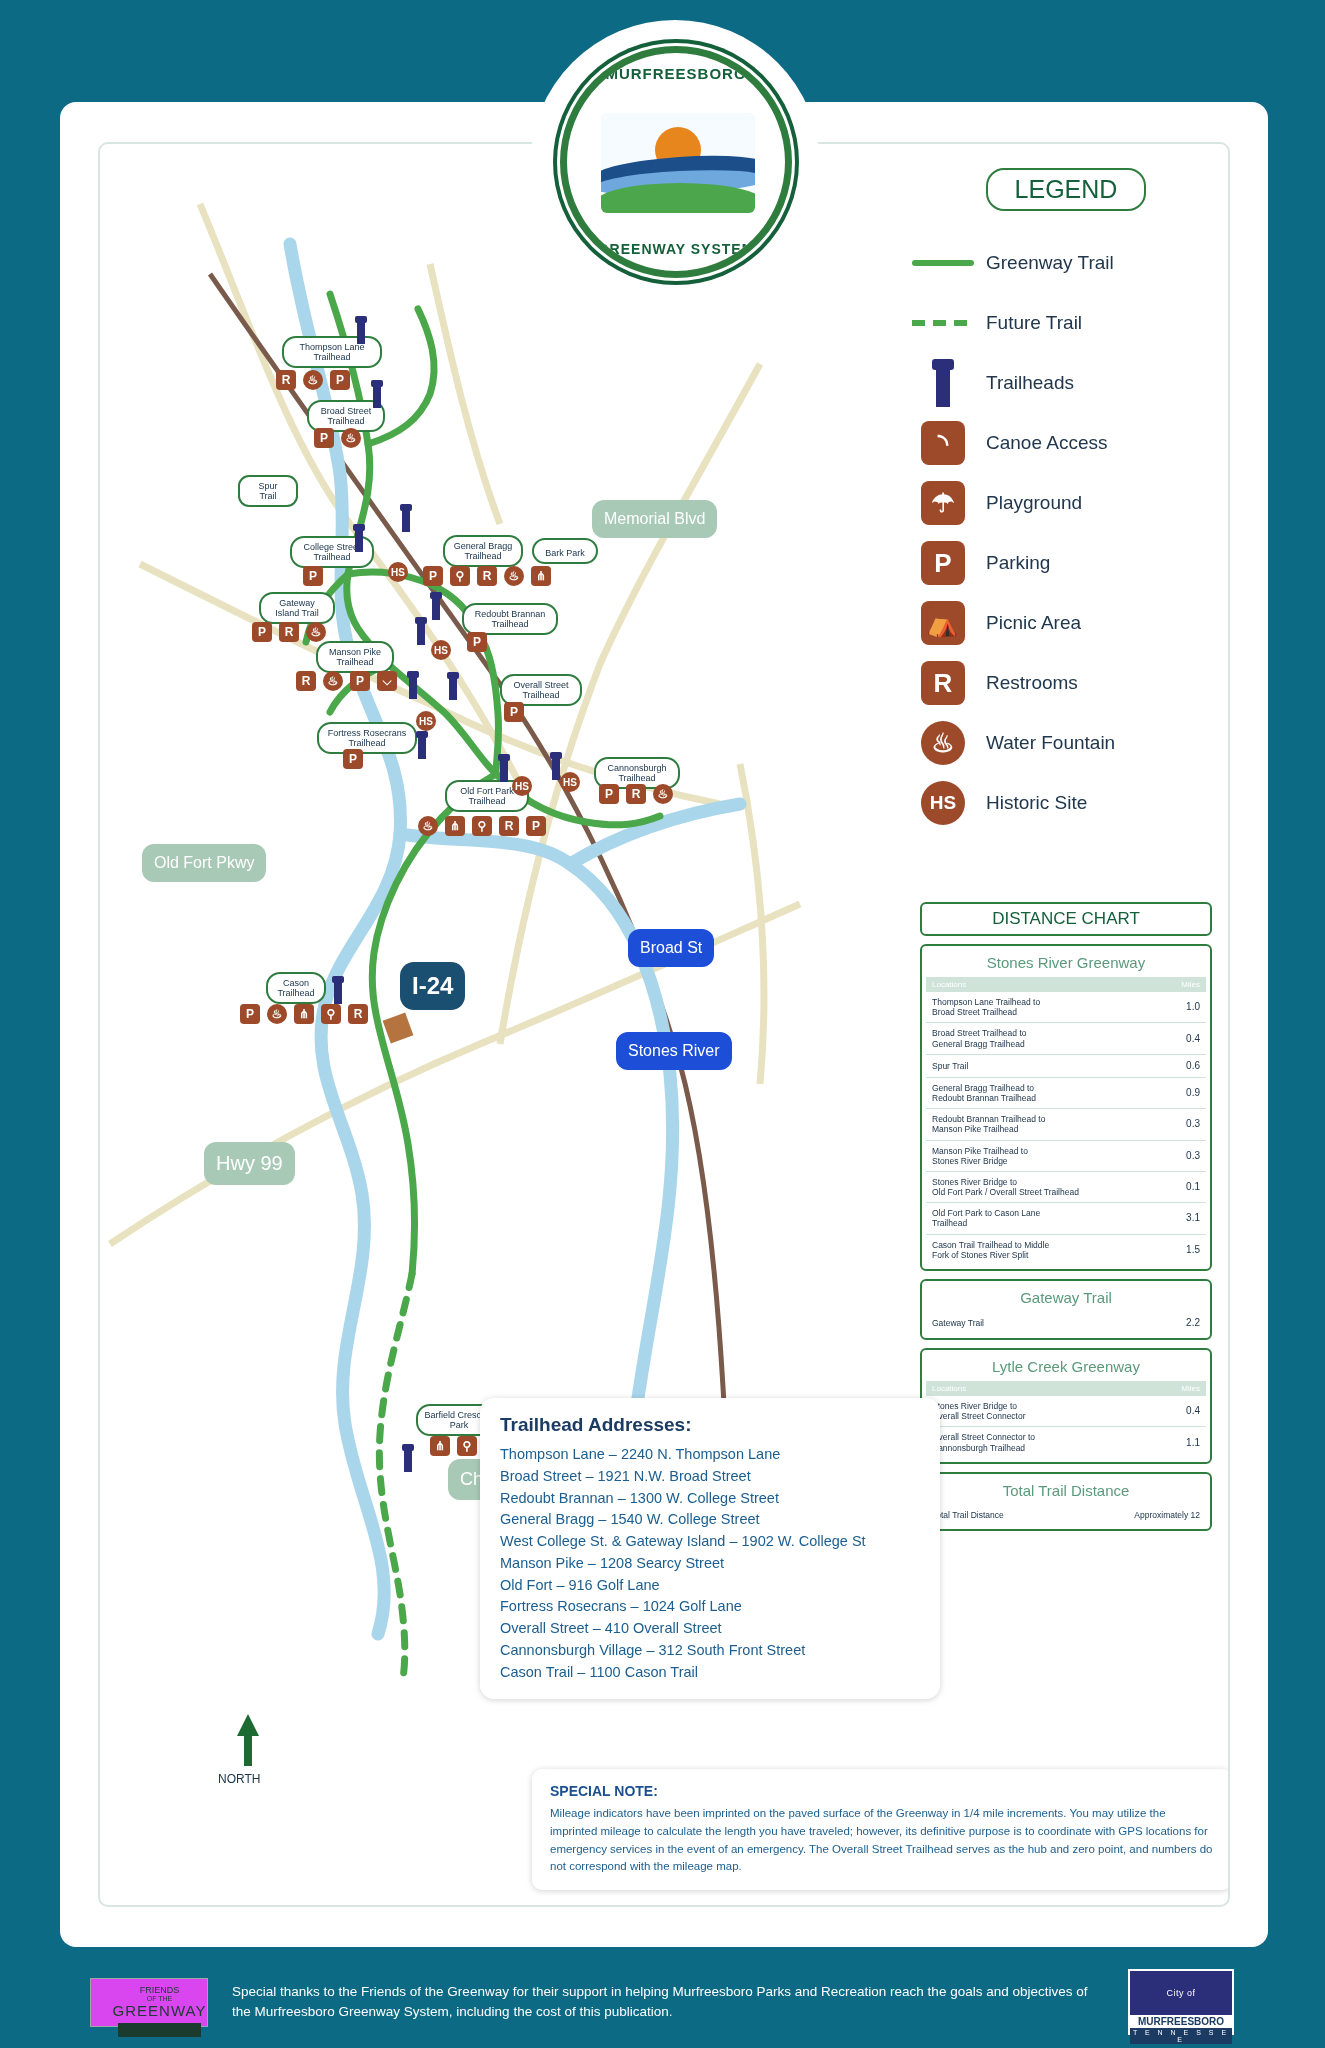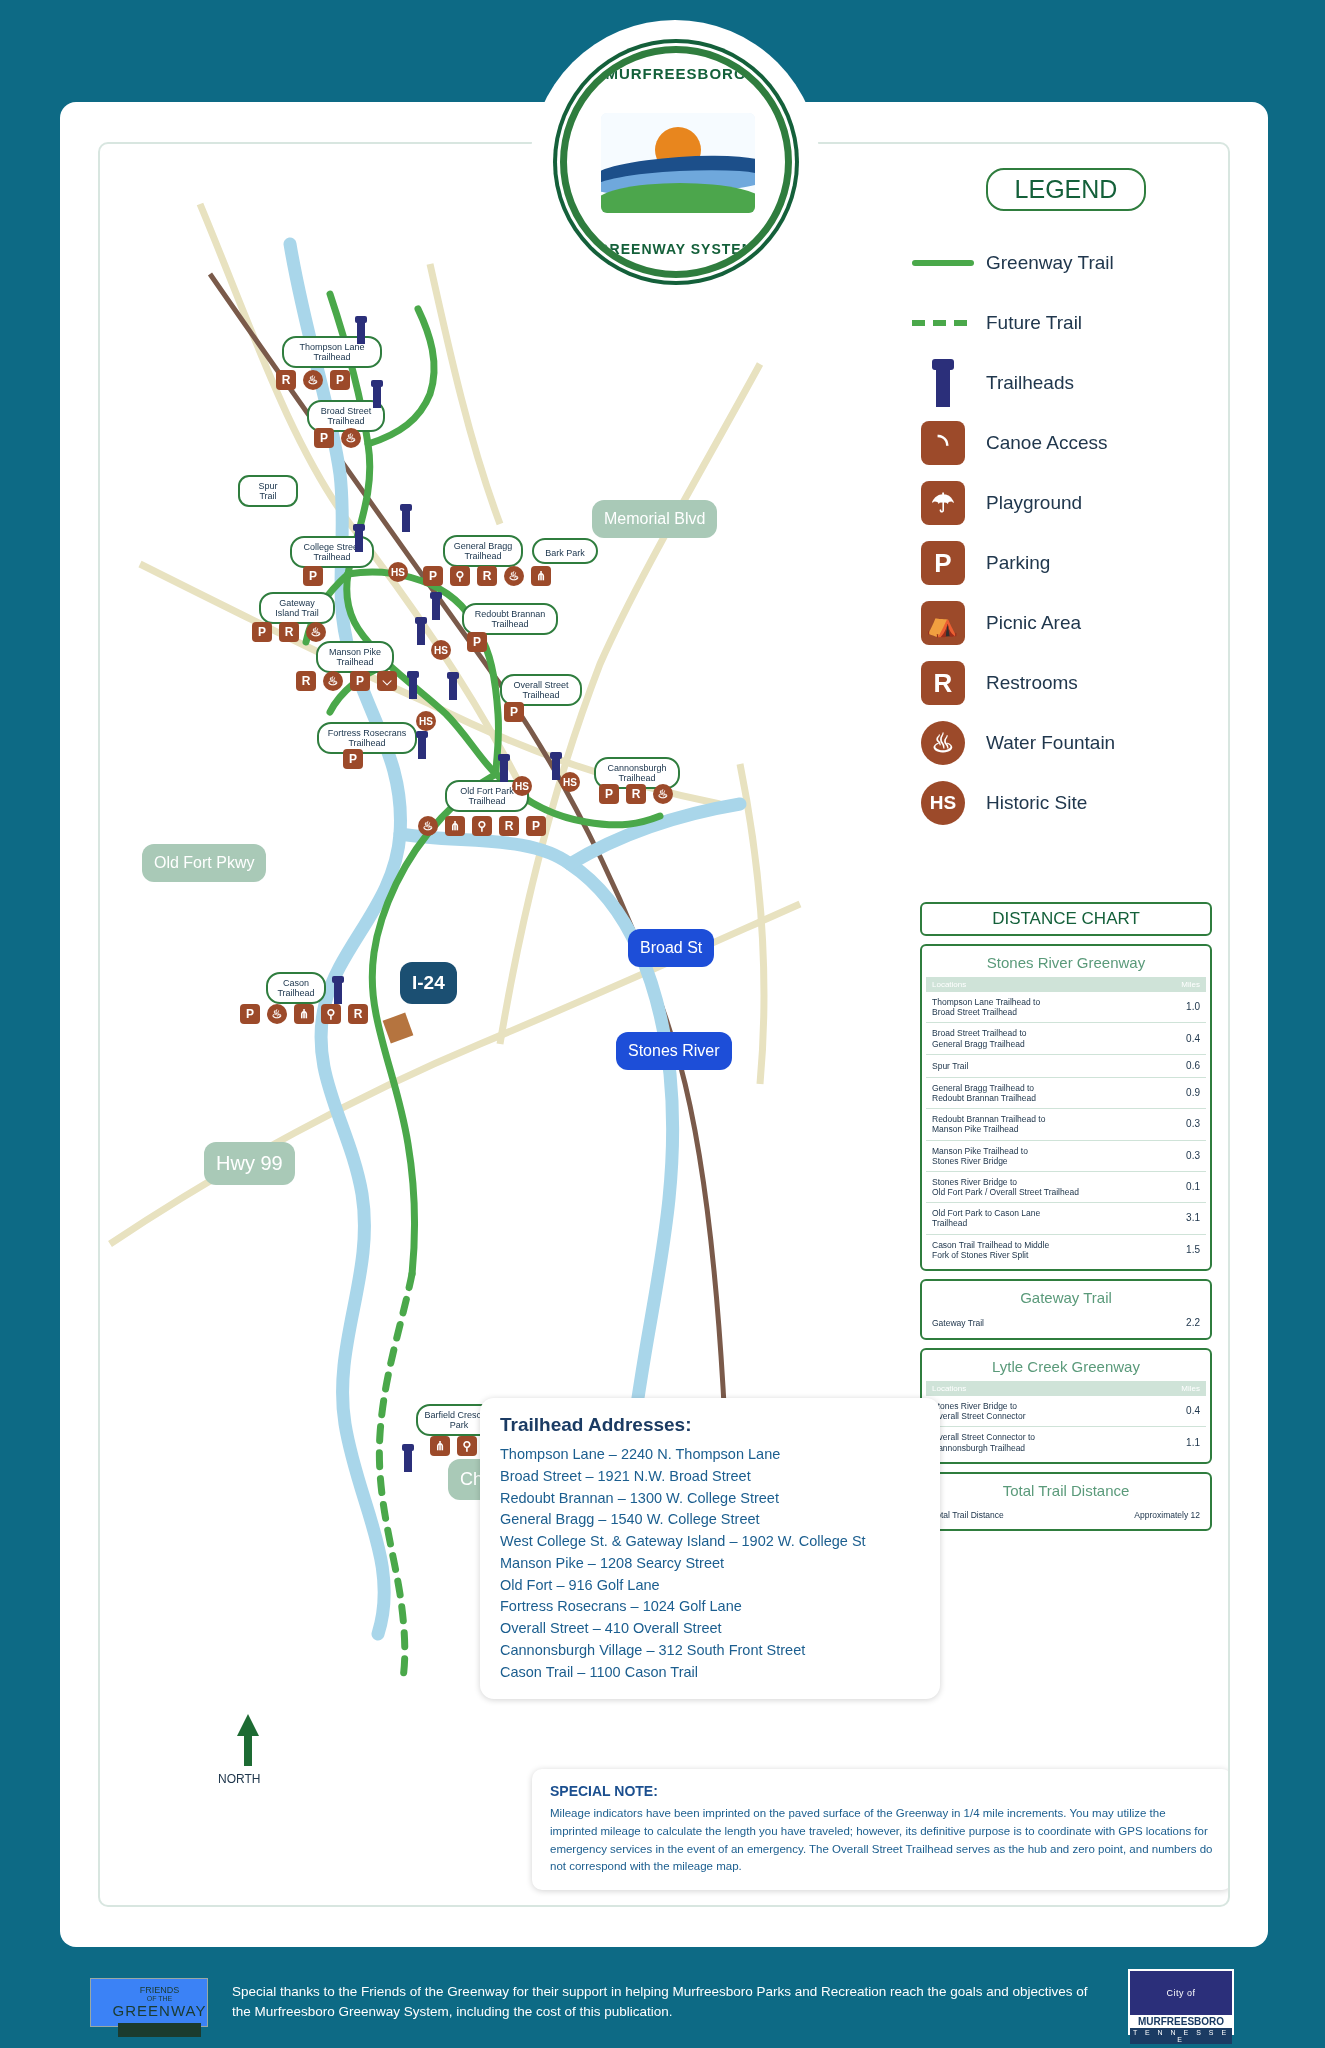--- a/index.html
+++ b/index.html
@@ -138,21 +138,21 @@
   .note p { margin:0; font-size:11.5px; line-height:1.55; color:#1b5e8f; }
   
   .north { position:absolute; left:118px; top:1570px; text-align:left; width:60px; }
   .north .arrow { width:0;height:0;margin:0 auto;border-left:11px solid transparent;
      border-right:11px solid transparent;border-bottom:22px solid #1d6b33; }
   .north .stem { width:8px;height:30px;background:#1d6b33;margin:0 auto; }
   .north .txt { margin-top:6px; font-size:12px; color:#20374d; }
   
   .footer { position:absolute; left:60px; top:1963px; width:1208px; height:78px;
      display:flex; align-items:center; }
-  .fog { width:118px; height:49px; border:1px solid #9aa9a3; background:#3b82f6;
+  .fog { width:118px; height:49px; border:1px solid #9aa9a3; background:#d946ef;
      margin-left:30px; text-align:center; font-size:9px; color:#1b3b2f; padding-top:6px;padding-left:21px; }
   .fog .g { font-size:15px; letter-spacing:1px; }
   .fog .bar { margin:4px 6px 0 6px; height:14px; background:#1b3b2f; }
   .fthanks { flex:1; padding:0 24px; color:#ffffff; font-size:13.5px; line-height:1.5; }
   .cityseal { width:106px; height:66px; background:#1b3b63; color:#fff; margin-right:34px;
      border:2px solid #fff; font-size:8px; text-align:center; position:relative; }
   .cityseal .top { background:#2b2f7a; height:44px; display:flex; align-items:center; justify-content:center;
      font-size:9px; letter-spacing:.5px; }
   .cityseal .mid { background:#ffffff; color:#1b3b63; font-size:10px; font-weight:bold; padding:1px 0; }
   .cityseal .bot { background:#1b3b63; font-size:7px; letter-spacing:3px; padding:1px 0; }
@@ -233,21 +233,21 @@
 Trailhead</div>
         <div class="callout" style="left:150px;top:828px;width:60px;margin-left:16px;">Cason
 Trailhead</div>
         <div class="callout" style="left:316px;top:1260px;width:86px;">Barfield Crescent
 Park</div>
 
         <div class="roadlabel" style="left:492px;top:356px;">Memorial Blvd</div>
         <div class="roadlabel" style="left:42px;top:700px;">Old Fort Pkwy</div>
         <div class="roadlabel blue" style="left:528px;top:785px;">Broad St</div>
         <div class="roadlabel blue" style="left:516px;top:888px;">Stones River</div>
-        <div class="roadlabel dark" style="left:300px;top:818px;font-size:19px;">I-24</div>
+        <div class="roadlabel dark" style="left:300px;top:818px;font-size:24px;border-radius:14px;">I-24</div>
         <div class="roadlabel" style="left:104px;top:998px;font-size:20px;">Hwy 99</div>
         <div class="roadlabel" style="left:348px;top:1315px;font-size:18px;">Church St</div>
 
         <div class="th" style="left:255px;top:172px;">
             <i class="cap"></i>
             <i class="body"></i>
           </div>
         <div class="th" style="left:271px;top:236px;">
             <i class="cap"></i>
             <i class="body"></i>

